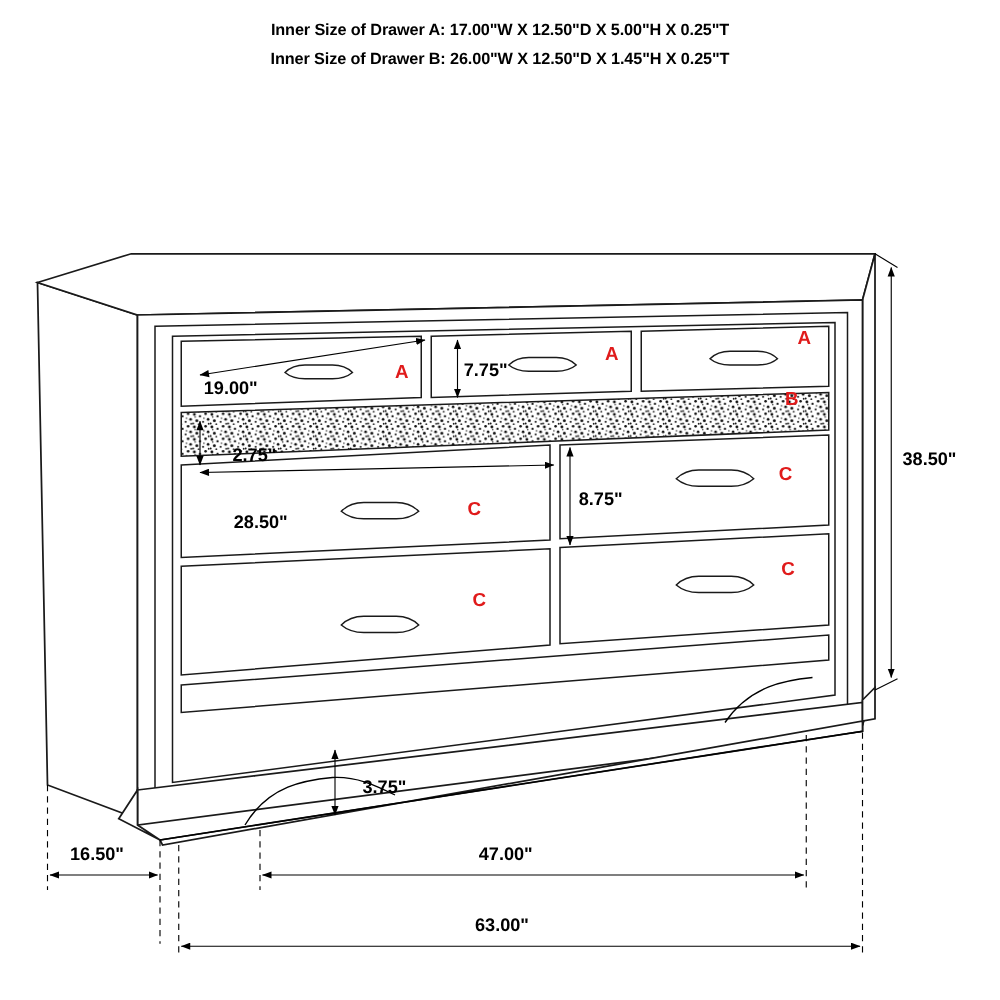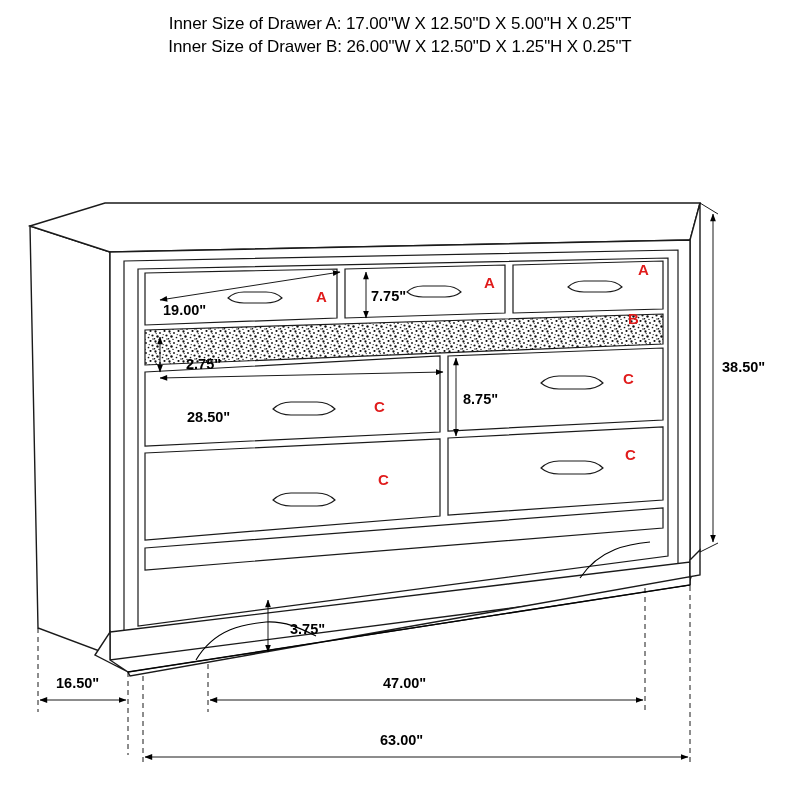--- a/index.html
+++ b/index.html
@@ -20,22 +20,22 @@
     height: 800px;
   }
   .spec-lines {
     position: absolute;
     left: 0;
     top: 12px;
     width: 800px;
     text-align: center;
   }
   .spec-line {
-    font-size: 17px;
-    font-weight: normal;
+    font-size: 13px;
+    font-weight: bold;
     color: #000000;
     line-height: 23px;
     letter-spacing: -0.1px;
     white-space: nowrap;
   }
   svg.diagram {
     position: absolute;
     left: 0;
     top: 0;
     width: 800px;
@@ -89,21 +89,21 @@
     stroke-width: 1.2;
   }
 </style>
 </head>
 <body>
 
 <div id="stage">
 
   <div class="spec-lines">
     <div class="spec-line">Inner Size of Drawer A: 17.00"W X 12.50"D X 5.00"H X 0.25"T</div>
-    <div class="spec-line">Inner Size of Drawer B: 26.00"W X 12.50"D X 1.25"H X 0.25"T</div>
+    <div class="spec-line">Inner Size of Drawer B: 26.00"W X 12.50"D X 1.45"H X 0.25"T</div>
   </div>
 
   <svg class="diagram" viewBox="0 0 800 800">
 
     <defs>
       <marker id="arrHead" markerWidth="9" markerHeight="9" refX="8" refY="3.2" orient="auto" markerUnits="strokeWidth">
         <path d="M0,0 L8.5,3.2 L0,6.4 z" fill="#000000"></path>
       </marker>
       <marker id="arrTail" markerWidth="9" markerHeight="9" refX="0.5" refY="3.2" orient="auto" markerUnits="strokeWidth">
         <path d="M8.5,0 L0,3.2 L8.5,6.4 z" fill="#000000"></path>

